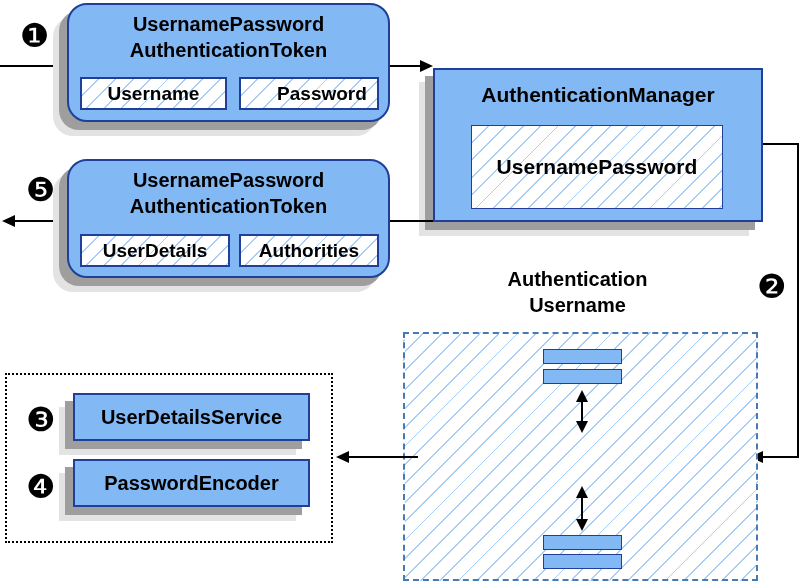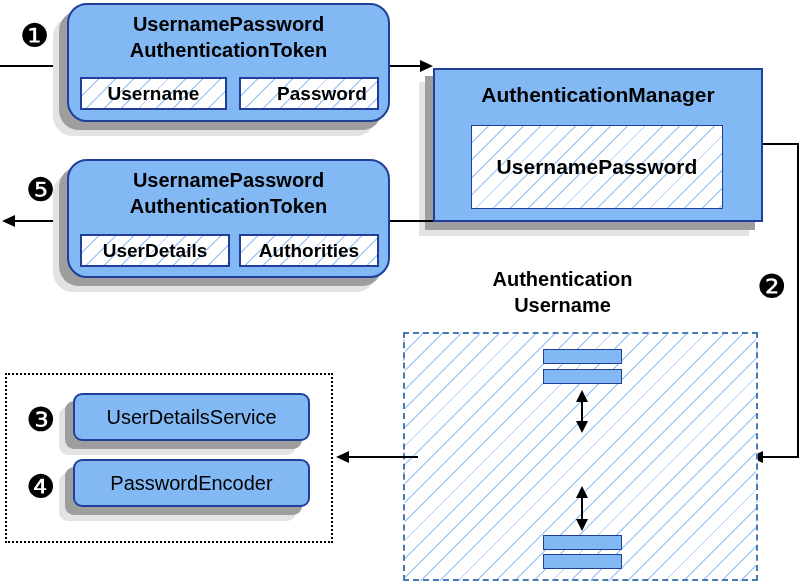--- a/index.html
+++ b/index.html
@@ -7,21 +7,21 @@
     position:relative;width:803px;height:584px;background:#fff;overflow:hidden;
     font-family:"Liberation Sans",sans-serif;color:#000;
   }
   .node{
     position:absolute;background:#82B8F4;border:2px solid #1F3F99;box-sizing:border-box;
   }
   .shadow{box-shadow:-8px 8px 0 0 #9E9E9E,-14px 14px 0 0 #E3E3E3;}
   .rounded{border-radius:20px;}
   .hatch{background:repeating-linear-gradient(135deg,#ffffff 0 11px,#A9CDF6 11px 12.3px);}
   .node-title{text-align:center;font-weight:bold;font-size:20px;line-height:26px;padding-top:6px;}
-  .center-label{display:flex;align-items:center;justify-content:center;font-weight:normal;border-radius:9px;}
+  .center-label{display:flex;align-items:center;justify-content:center;font-weight:bold;}
   .field{
     position:absolute;border:2px solid #1F3F99;box-sizing:border-box;
     display:flex;align-items:center;justify-content:center;
     font-weight:bold;font-size:19px;color:#000;
   }
   .badge{
     position:absolute;font-family:"DejaVu Sans",sans-serif;font-size:33px;line-height:34px;color:#000;
   }
   .hline{position:absolute;height:2px;background:#000;}
   .vline{position:absolute;width:2px;background:#000;}
@@ -76,21 +76,21 @@
 
   <div class="node rounded shadow" style="left:67px;top:159px;width:323px;height:119px;">
     <div class="node-title">
       <div>UsernamePassword</div>
       <div>AuthenticationToken</div>
     </div>
     <div class="field hatch" style="left:11px;top:73px;width:150px;height:33px;">UserDetails</div>
     <div class="field hatch" style="left:170px;top:73px;width:140px;height:33px;">Authorities</div>
   </div>
 
-  <div class="group-label" style="left:440px;top:266px;width:245px;">
+  <div class="group-label" style="left:455px;top:266px;width:245px;">
     <div>Authentication</div>
     <div>Username</div>
   </div>
 
   <div class="dashed-group" style="left:403px;top:332px;width:355px;height:249px;"></div>
 
   <div class="mini" style="left:543px;top:349px;"></div>
   <div class="mini" style="left:543px;top:369px;"></div>
 
   <div class="tri tri-up" style="left:576px;top:390px;"></div>

